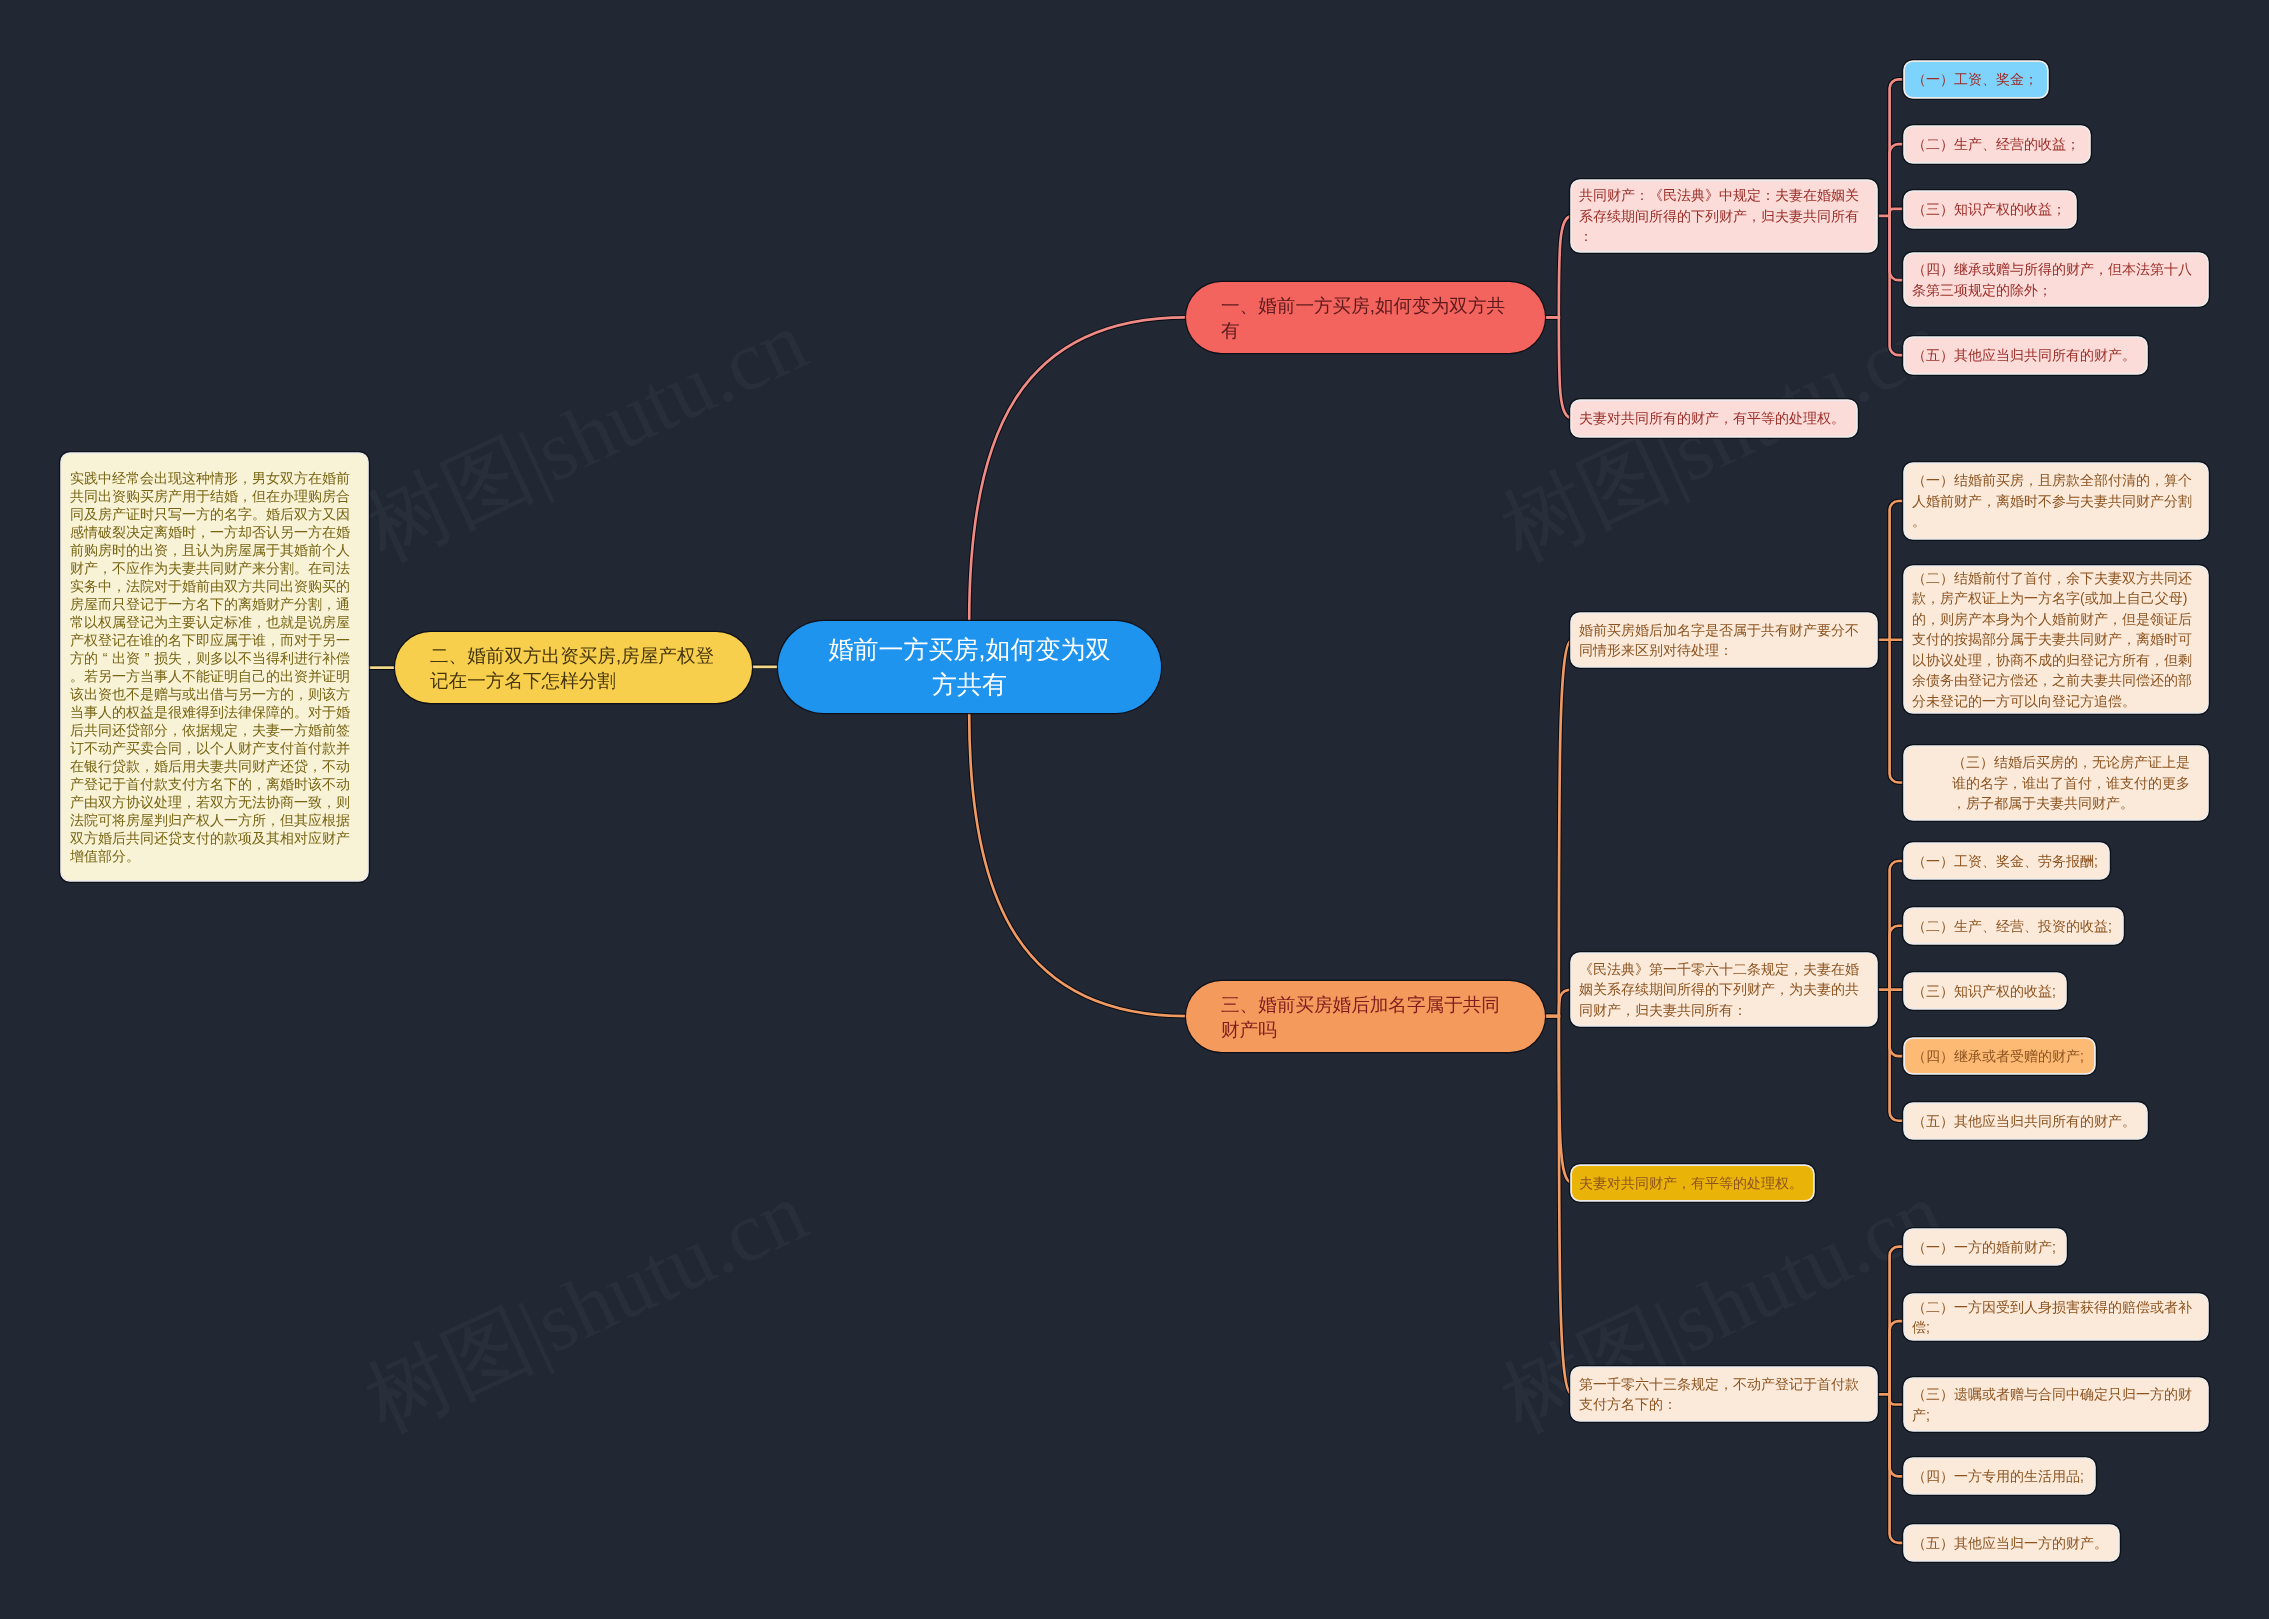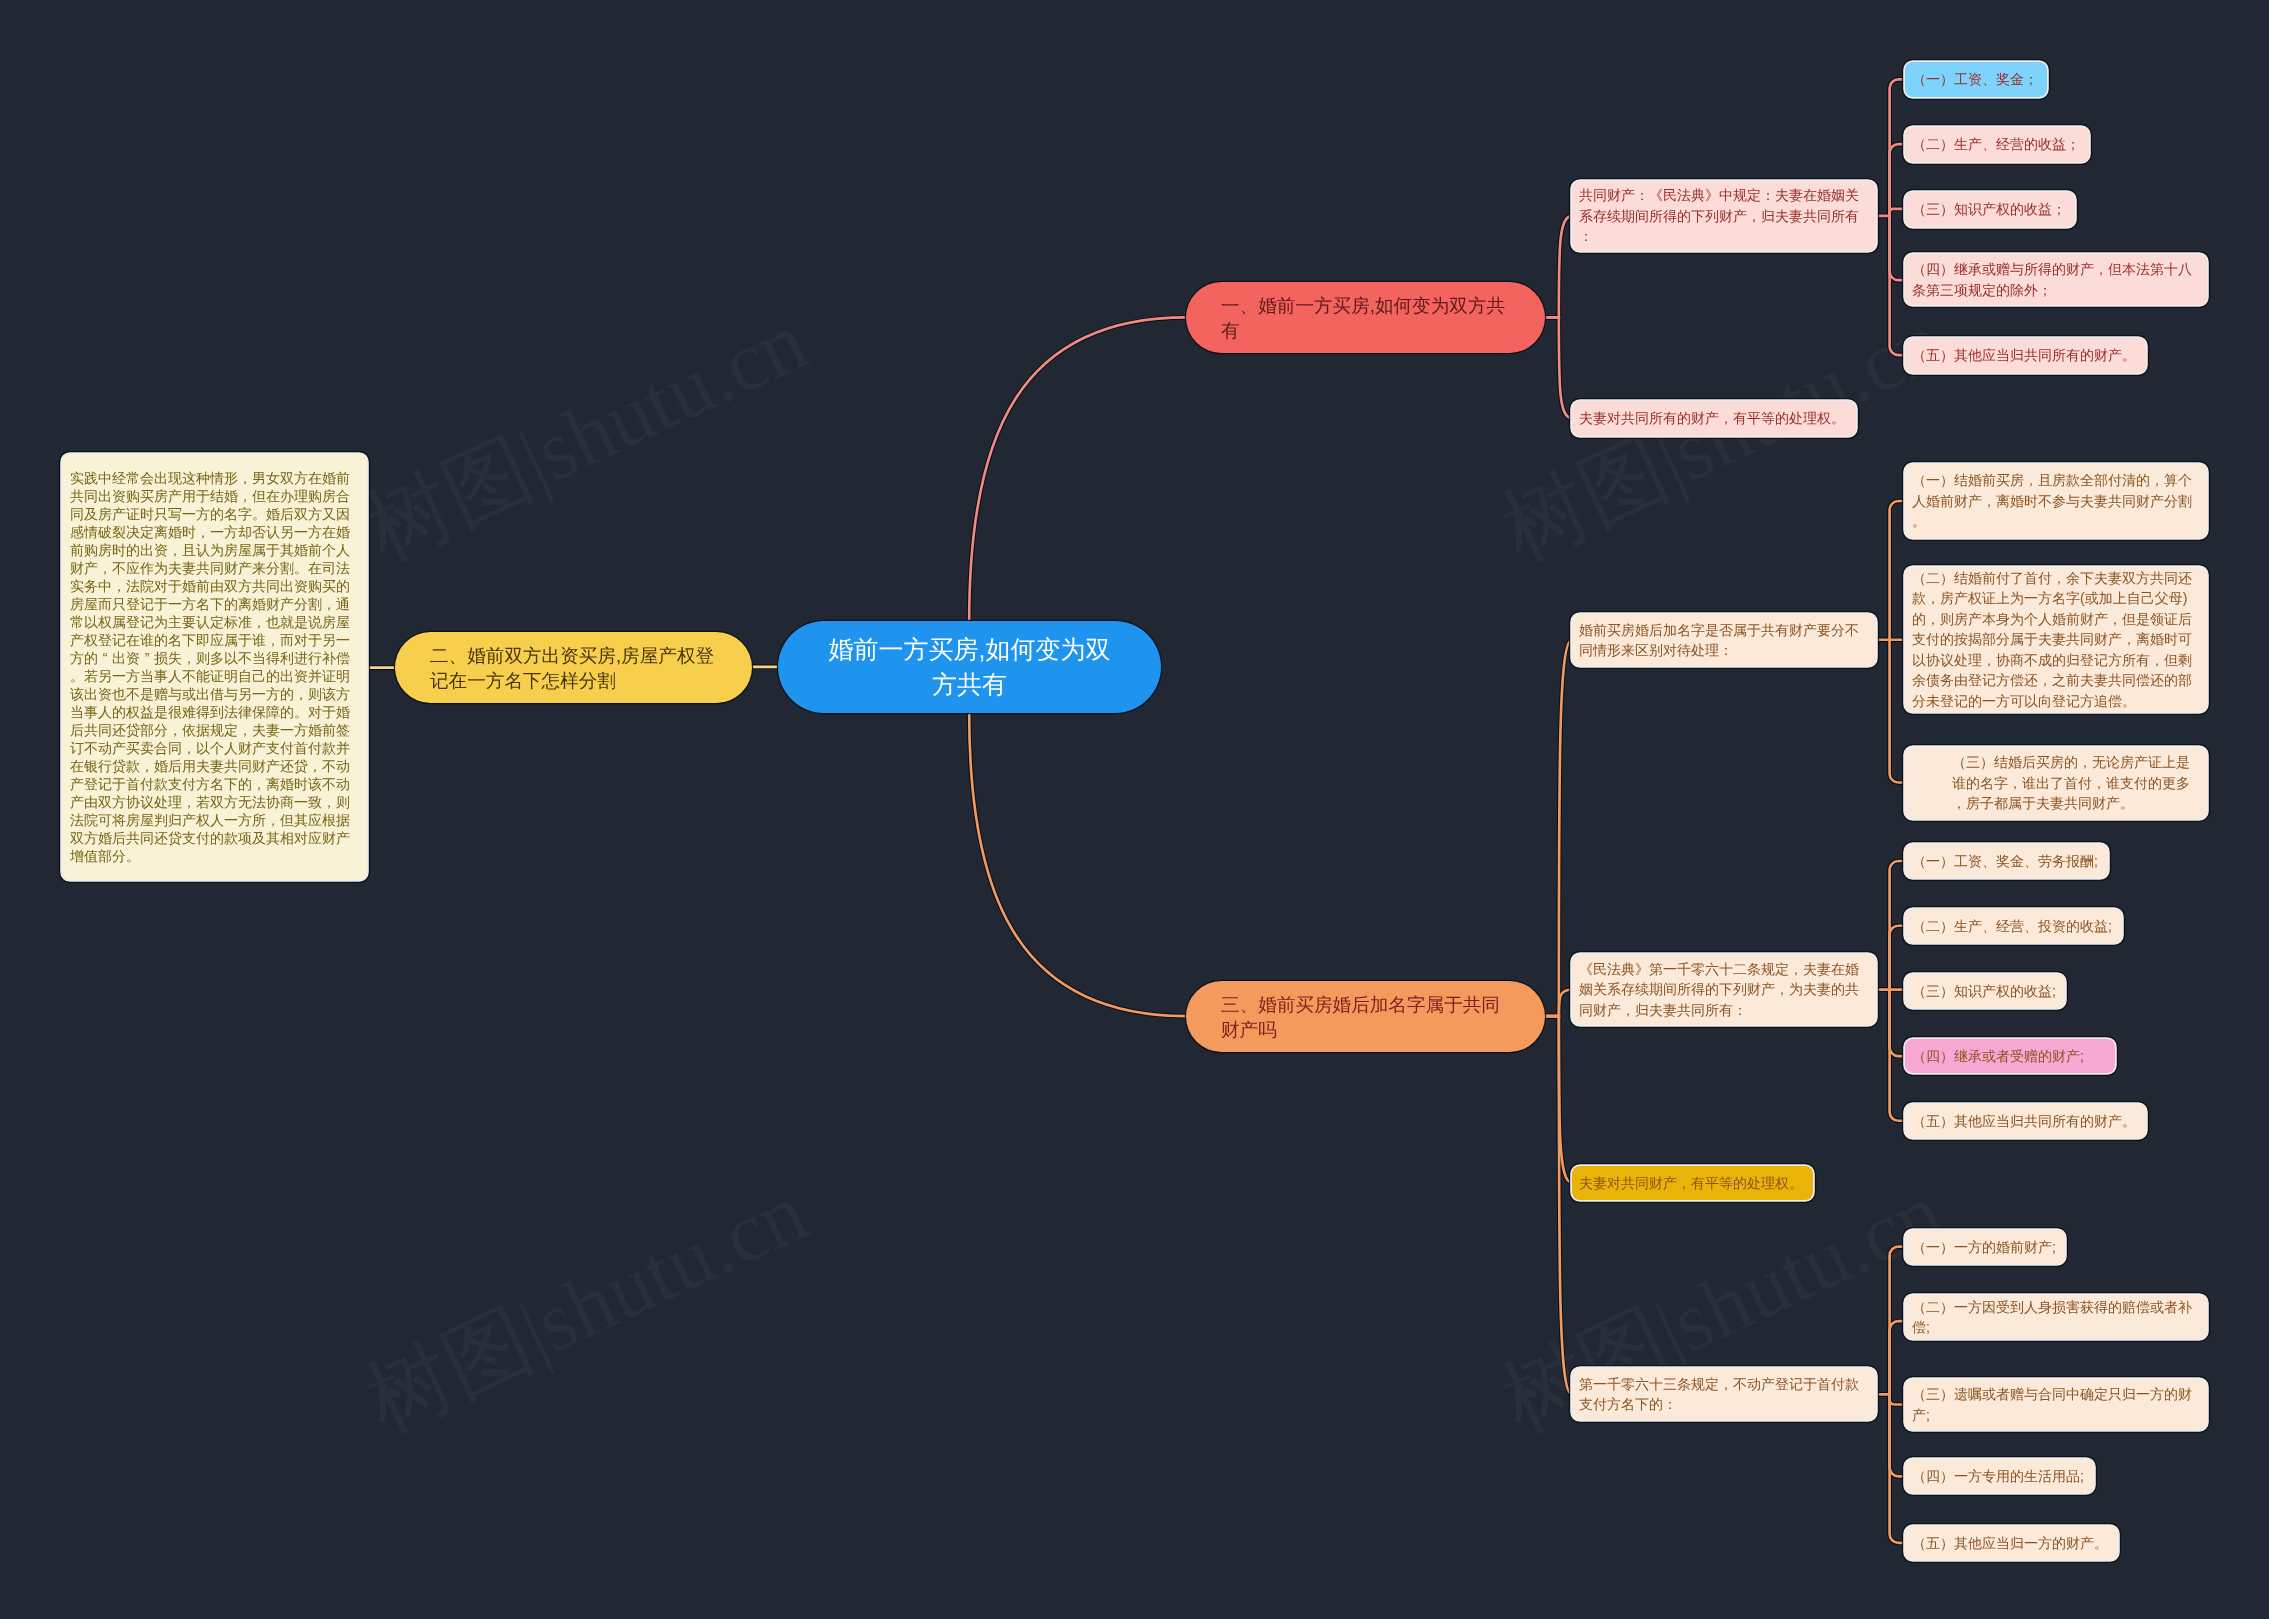--- a/index.html
+++ b/index.html
@@ -168,21 +168,21 @@
     </div>
     <div class="node card" style="left: 1905px; top: 844px; width: 203px; height: 34px; background: rgb(251, 234, 218); color: rgb(140, 83, 32);">
       <span>（一）工资、奖金、劳务报酬;</span>
     </div>
     <div class="node card" style="left: 1905px; top: 909px; width: 217px; height: 34px; background: rgb(251, 234, 218); color: rgb(140, 83, 32);">
       <span>（二）生产、经营、投资的收益;</span>
     </div>
     <div class="node card" style="left: 1905px; top: 974px; width: 160px; height: 34px; background: rgb(251, 234, 218); color: rgb(140, 83, 32);">
       <span>（三）知识产权的收益;</span>
     </div>
-    <div class="node card" style="left: 1905px; top: 1039px; width: 210px; height: 34px; background: #f9a8d4; color: rgb(140, 83, 32);">
+    <div class="node card" style="left: 1905px; top: 1039px; width: 189px; height: 34px; background: #fdba74; color: rgb(140, 83, 32);">
       <span>（四）继承或者受赠的财产;</span>
     </div>
     <div class="node card" style="left: 1905px; top: 1104px; width: 241px; height: 34px; background: rgb(251, 234, 218); color: rgb(140, 83, 32);">
       <span>（五）其他应当归共同所有的财产。</span>
     </div>
     <div class="node card" style="left: 1572px; top: 1166px; width: 241px; height: 34px; background: #eab308; color: rgb(140, 83, 32);">
       <span>夫妻对共同财产，有平等的处理权。</span>
     </div>
     <div class="node card" style="left: 1572px; top: 1368px; width: 304px; height: 52px; background: rgb(251, 234, 218); color: rgb(140, 83, 32);">
       <span>第一千零六十三条规定，不动产登记于首付款支付方名下的：</span>

